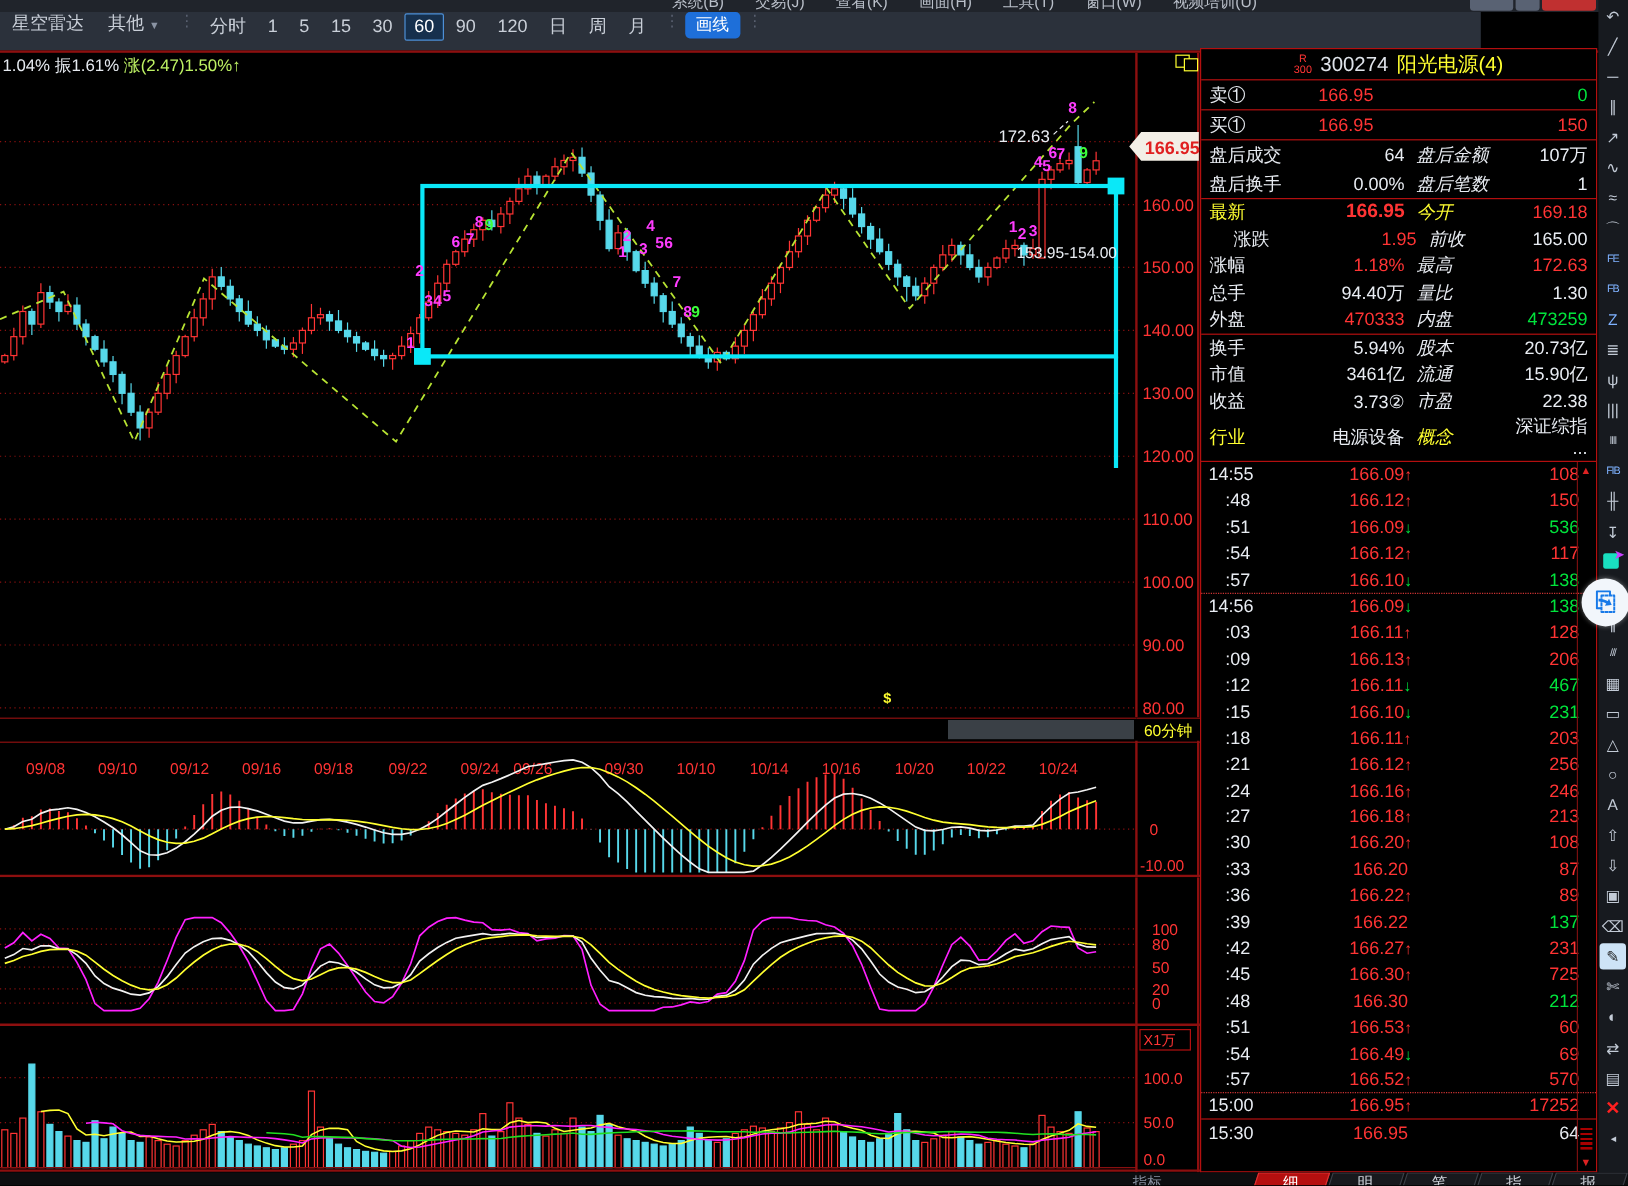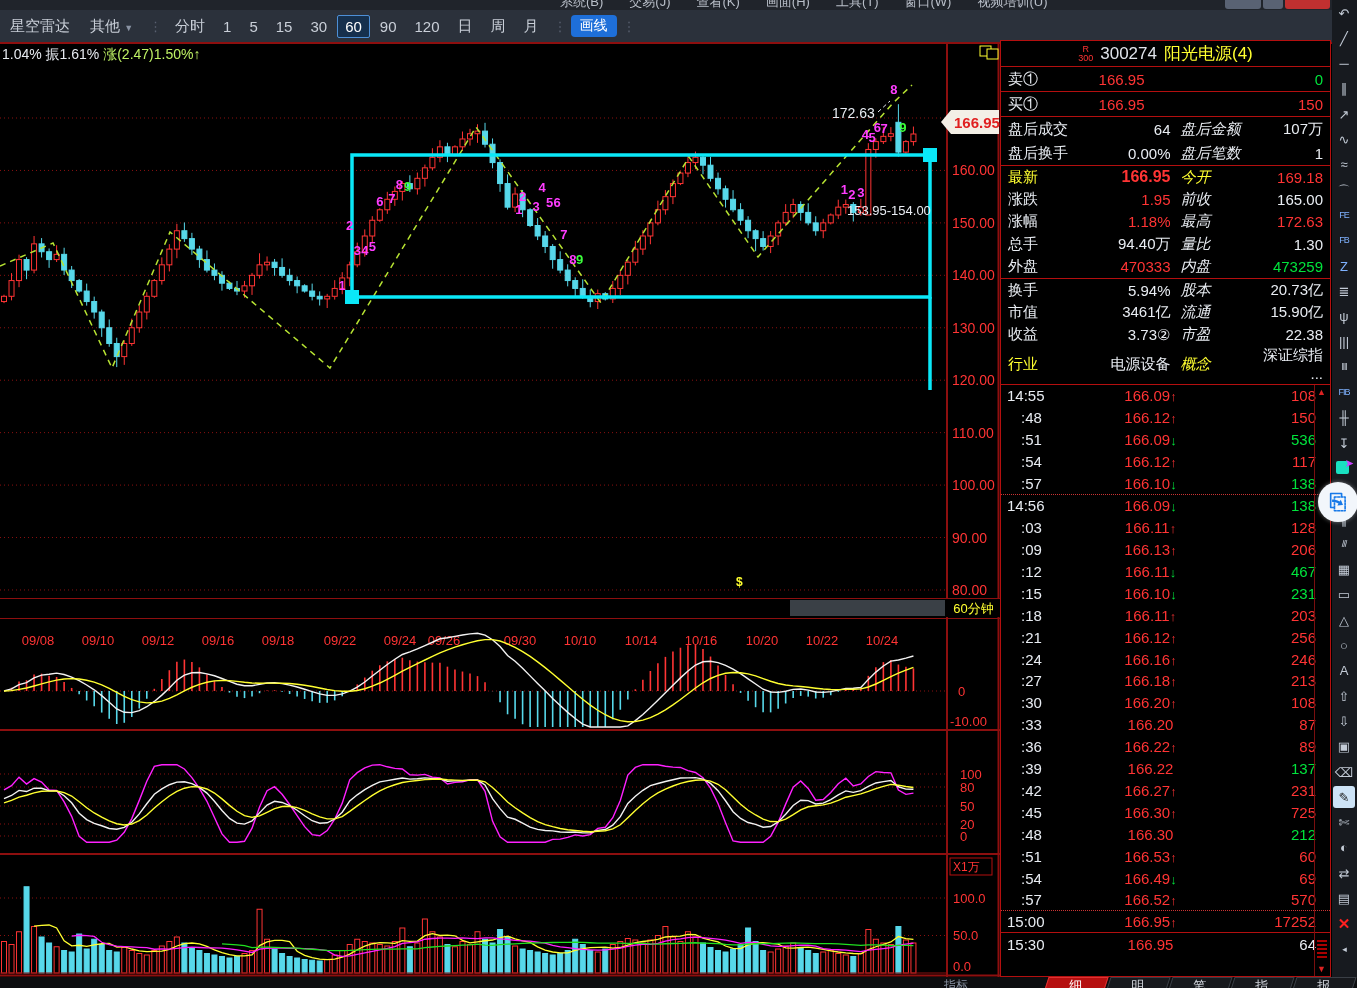--- a/index.html
+++ b/index.html
@@ -4,21 +4,21 @@
 <style>
   html,body{margin:0;padding:0;background:#000;}
   #app{position:relative;width:1357px;height:988px;background:#000;overflow:hidden;
        font-family:"Liberation Sans",sans-serif;-webkit-font-smoothing:antialiased;}
   .abs{position:absolute;}
   
   #menubar{left:0;top:0;width:1357px;height:10px;background:#20242b;overflow:hidden;}
   #menubar .menus{position:absolute;left:560px;top:-7px;display:flex;gap:26px;color:#b9bfc9;font-size:13px;white-space:nowrap;}
   .winbtn{position:absolute;top:0;height:9px;border-radius:0 0 3px 3px;}
   
-  #toolbar{left:0;top:10px;width:1357px;height:32px;background:#2b313b;display:flex;align-items:center;color:#c9cfd8;font-size:15px;}
+  #toolbar{left:0;top:10px;width:1234px;height:32px;background:#2b313b;display:flex;align-items:flex-start;color:#c9cfd8;font-size:15px;}
   #toolbar .tb-item{padding:0 10px;white-space:nowrap;}
   #toolbar .sep{color:#596070;font-size:13px;padding:0 6px;letter-spacing:-2px;}
   .period{padding:2px 7px;margin:0 1px;border:1px solid transparent;cursor:default;}
   .period.active{border:1px solid #4d8fd6;background:#16304d;color:#fff;border-radius:2px;}
   #drawline-btn{background:#1e6fd9;color:#fff;border-radius:4px;padding:2px 9px;font-size:14px;}
   #topline{left:0;top:42px;width:1332px;height:2px;background:#8d0f0f;}
   
   #statsbar{left:2px;top:46px;font-size:14px;z-index:5;white-space:nowrap;}
   #statsbar .w{color:#e6eaf0;} #statsbar .r{color:#bef264;}
   svg text{font-family:"Liberation Sans",sans-serif;}
@@ -774,21 +774,21 @@
           <span class="v c-white">0.00%</span>
           <span class="l2 c-white">盘后笔数</span>
           <span class="v c-white">1</span>
         </div>
         <div class="qrow" style="height: 22.4px;">
           <span class="c-yellow">最新</span>
           <span class="v c-red" style="font-size: 16px; font-weight: bold;">166.95</span>
           <span class="l2 c-yellow">今开</span>
           <span class="v c-red">169.18</span>
         </div>
-        <div class="qrow" style="height: 22.4px;">
+        <div class="qrow" style="height: 22.4px; margin-left: 20px;">
           <span class="c-white">涨跌</span>
           <span class="v c-red" style="">1.95</span>
           <span class="l2 c-white">前收</span>
           <span class="v c-white">165.00</span>
         </div>
         <div class="qrow" style="height: 22.4px;">
           <span class="c-white">涨幅</span>
           <span class="v c-red" style="">1.18%</span>
           <span class="l2 c-white">最高</span>
           <span class="v c-red">172.63</span>

